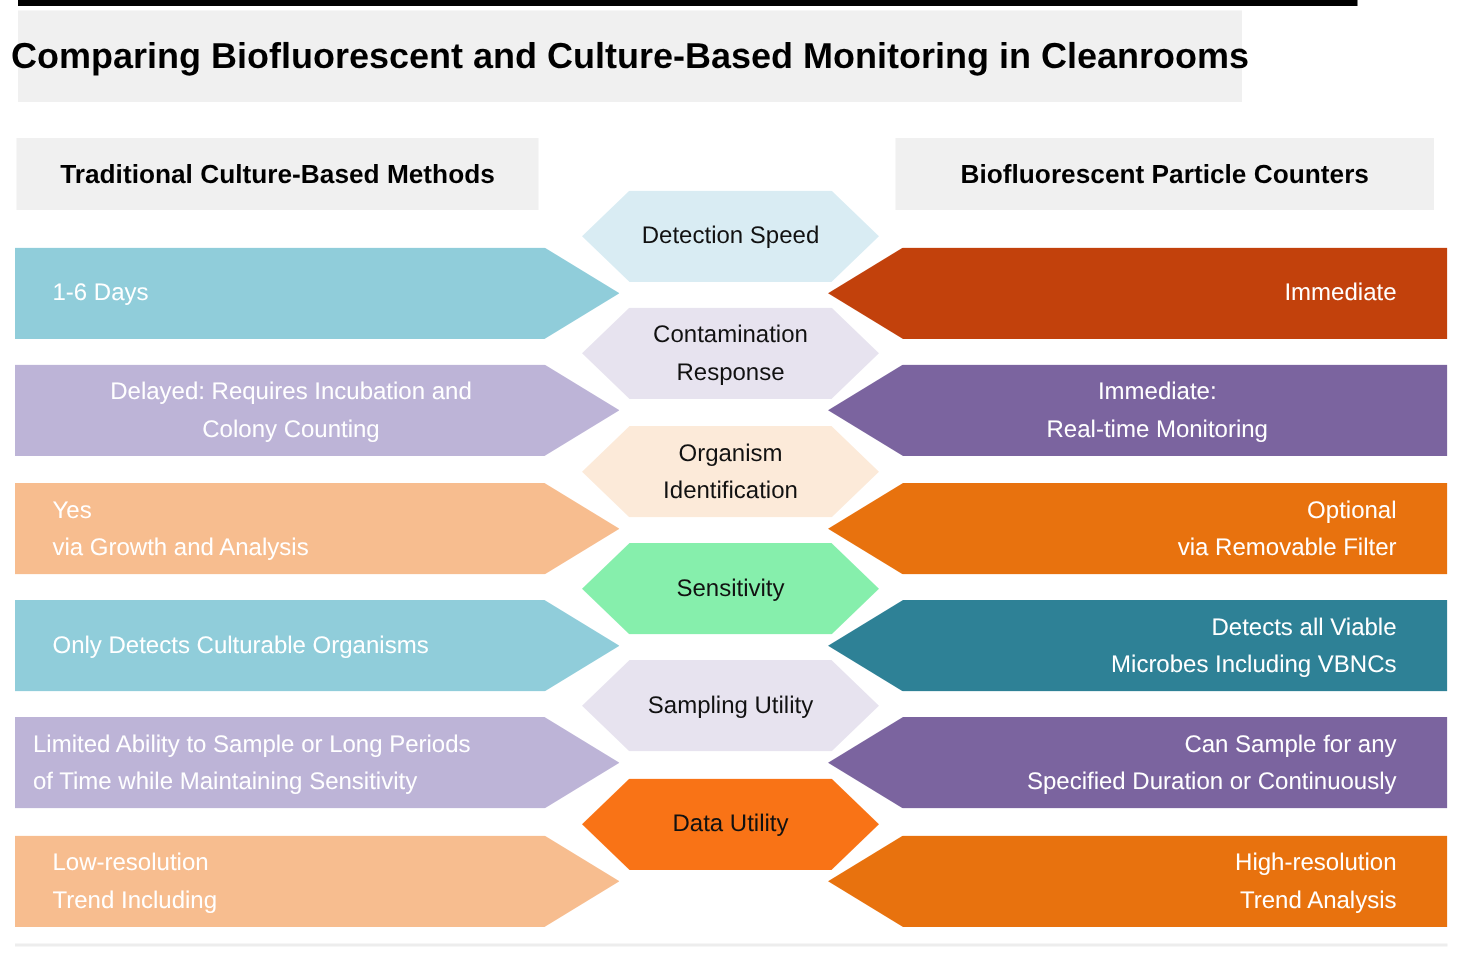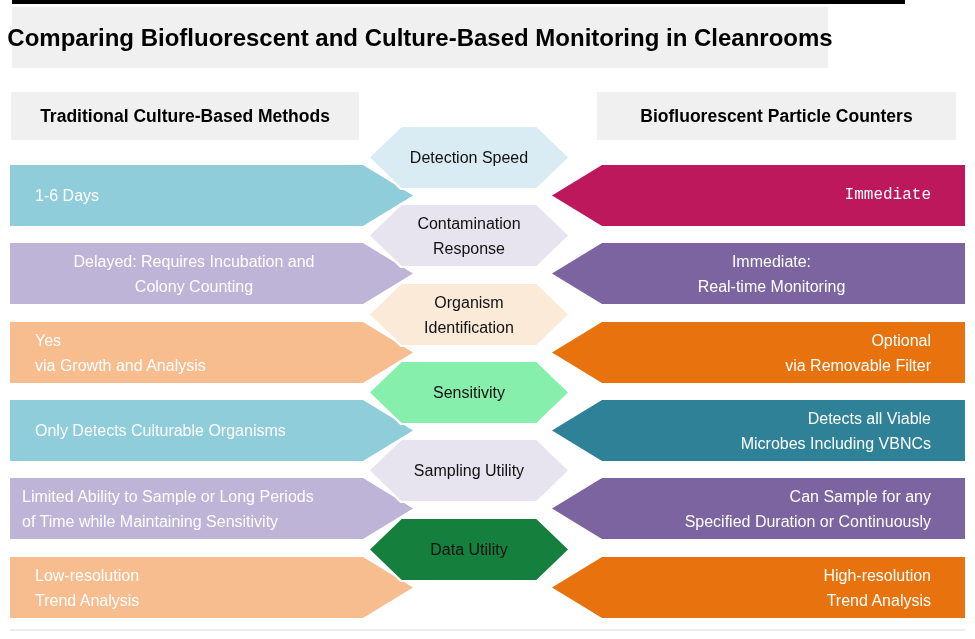--- a/index.html
+++ b/index.html
@@ -31,21 +31,21 @@
     clip-path: polygon(0 0, calc(100% - 50px) 0, 100% 50%, calc(100% - 50px) 100%, 0 100%);
   }
   .bar-right {
     left:552px; width:413px; padding:0 34px 0 60px; text-align:right;
     clip-path: polygon(50px 0, 100% 0, 100% 100%, 50px 100%, 0 50%);
   }
   .r0 { top:165px; } .r1 { top:243px;text-align:center; } .r2 { top:322px; }
   .r3 { top:400px; } .r4 { top:478px; } .r5 { top:557px; }
 
   .hex {
-    position:absolute; left:368px; width:202px; height:65px; background:#ffffff;
+    position:absolute; left:386px; width:202px; height:65px; background:#ffffff;
     clip-path: polygon(0% 50%, 16% 0%, 84% 0%, 100% 50%, 84% 100%, 16% 100%);
   }
   .hex-inner {
     position:absolute; inset:2px;
     clip-path: polygon(0% 50%, 16% 0%, 84% 0%, 100% 50%, 84% 100%, 16% 100%);
     display:flex; align-items:center; justify-content:center; text-align:center;
     font-size:16px; line-height:25px; color:#111111; white-space:pre-line;
   }
   .h0 { top:125px; } .h1 { top:203px; } .h2 { top:282px; }
   .h3 { top:360px; } .h4 { top:438px; } .h5 { top:517px; }
@@ -61,21 +61,21 @@
 
   <div class="title-box">Comparing Biofluorescent and Culture-Based Monitoring in Cleanrooms</div>
 
   <div class="header-box header-left">Traditional Culture-Based Methods</div>
   <div class="header-box header-right">Biofluorescent Particle Counters</div>
 
   <div class="bar bar-left r0" style="background-color: rgb(144, 205, 218);">1-6 Days</div>
   <div class="hex h0">
     <div class="hex-inner" style="background-color: rgb(217, 236, 243);">Detection Speed</div>
   </div>
-  <div class="bar bar-right r0" style="background-color: #be185d; font-family: Liberation Mono, monospace;">Immediate</div>
+  <div class="bar bar-right r0" style="background-color: #c2410c;">Immediate</div>
 
   <div class="bar bar-left r1" style="background-color: rgb(189, 180, 215);">Delayed: Requires Incubation and
 Colony Counting</div>
   <div class="hex h1">
     <div class="hex-inner" style="background-color: rgb(231, 227, 239);">Contamination
 Response</div>
   </div>
   <div class="bar bar-right r1" style="background-color: rgb(123, 100, 159);">Immediate:
 Real-time Monitoring</div>
 
@@ -97,22 +97,22 @@
 
   <div class="bar bar-left r4" style="background-color: rgb(189, 180, 215); padding-left: 12px;">Limited Ability to Sample or Long Periods
 of Time while Maintaining Sensitivity</div>
   <div class="hex h4">
     <div class="hex-inner" style="background-color: rgb(231, 227, 239);">Sampling Utility</div>
   </div>
   <div class="bar bar-right r4" style="background-color: rgb(123, 100, 159);">Can Sample for any
 Specified Duration or Continuously</div>
 
   <div class="bar bar-left r5" style="background-color: rgb(247, 189, 143);">Low-resolution
-Trend Analysis</div>
+Trend Including</div>
   <div class="hex h5">
-    <div class="hex-inner" style="background-color: #15803d;">Data Utility</div>
+    <div class="hex-inner" style="background-color: #f97316;">Data Utility</div>
   </div>
   <div class="bar bar-right r5" style="background-color: rgb(232, 114, 14);">High-resolution
 Trend Analysis</div>
 
   <div class="bottom-rule"></div>
 
 </div>
 
 </body></html>

